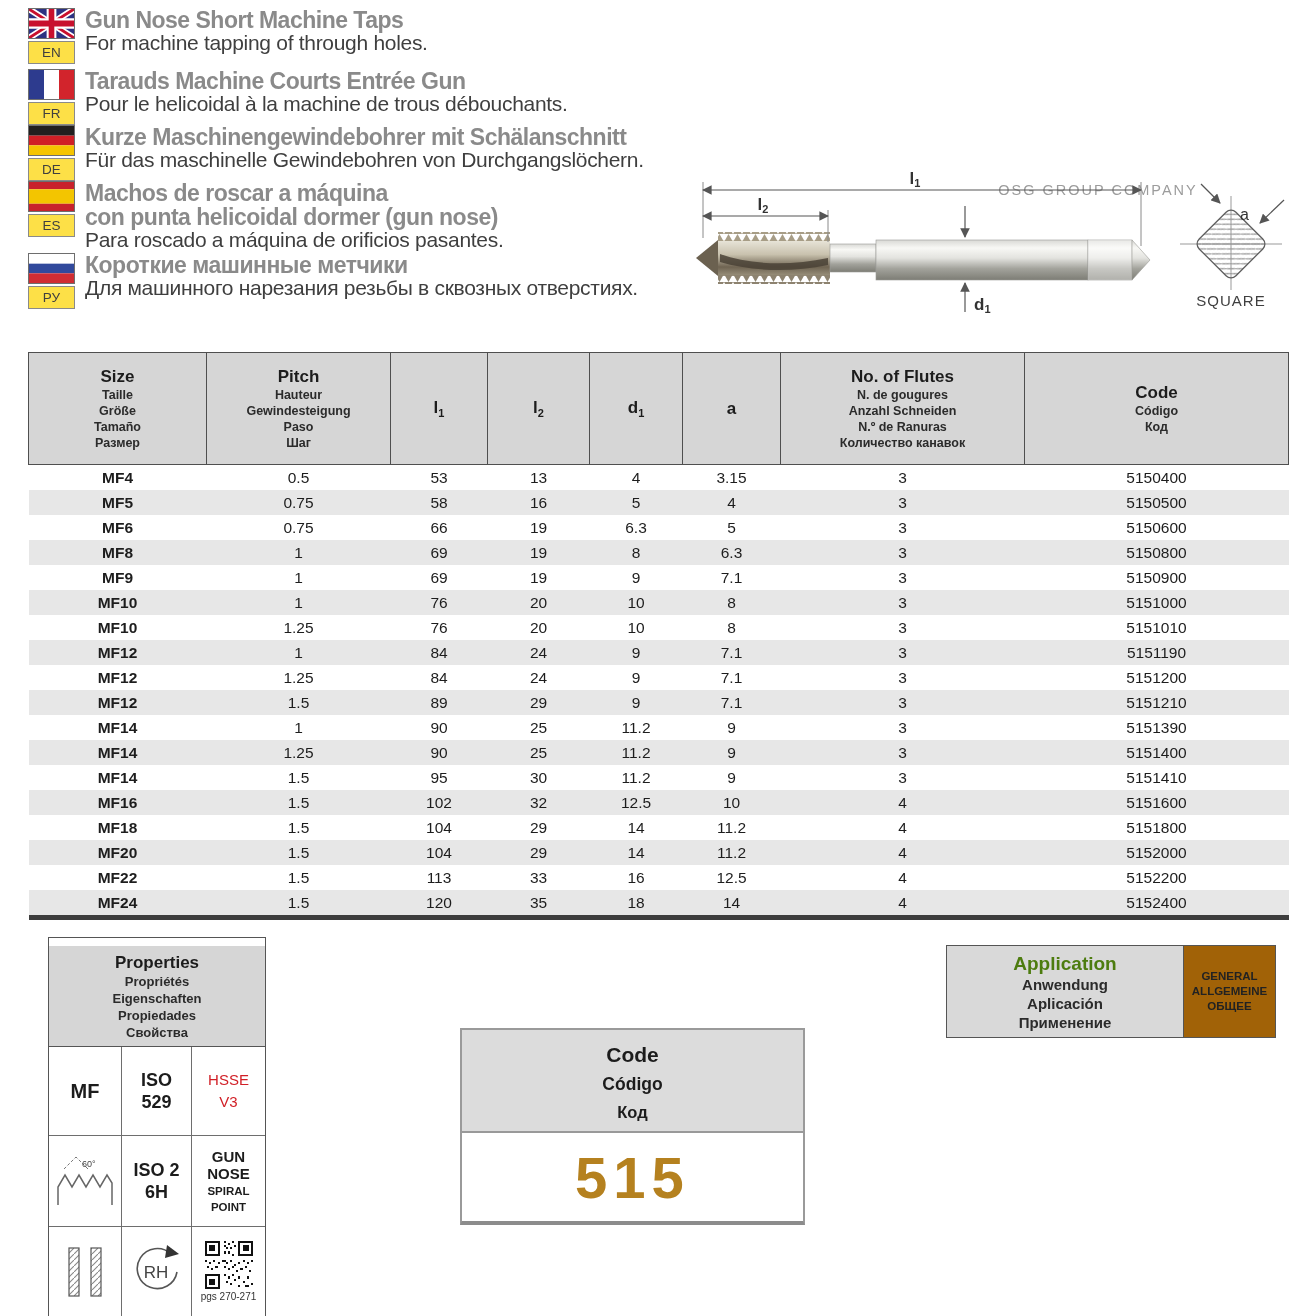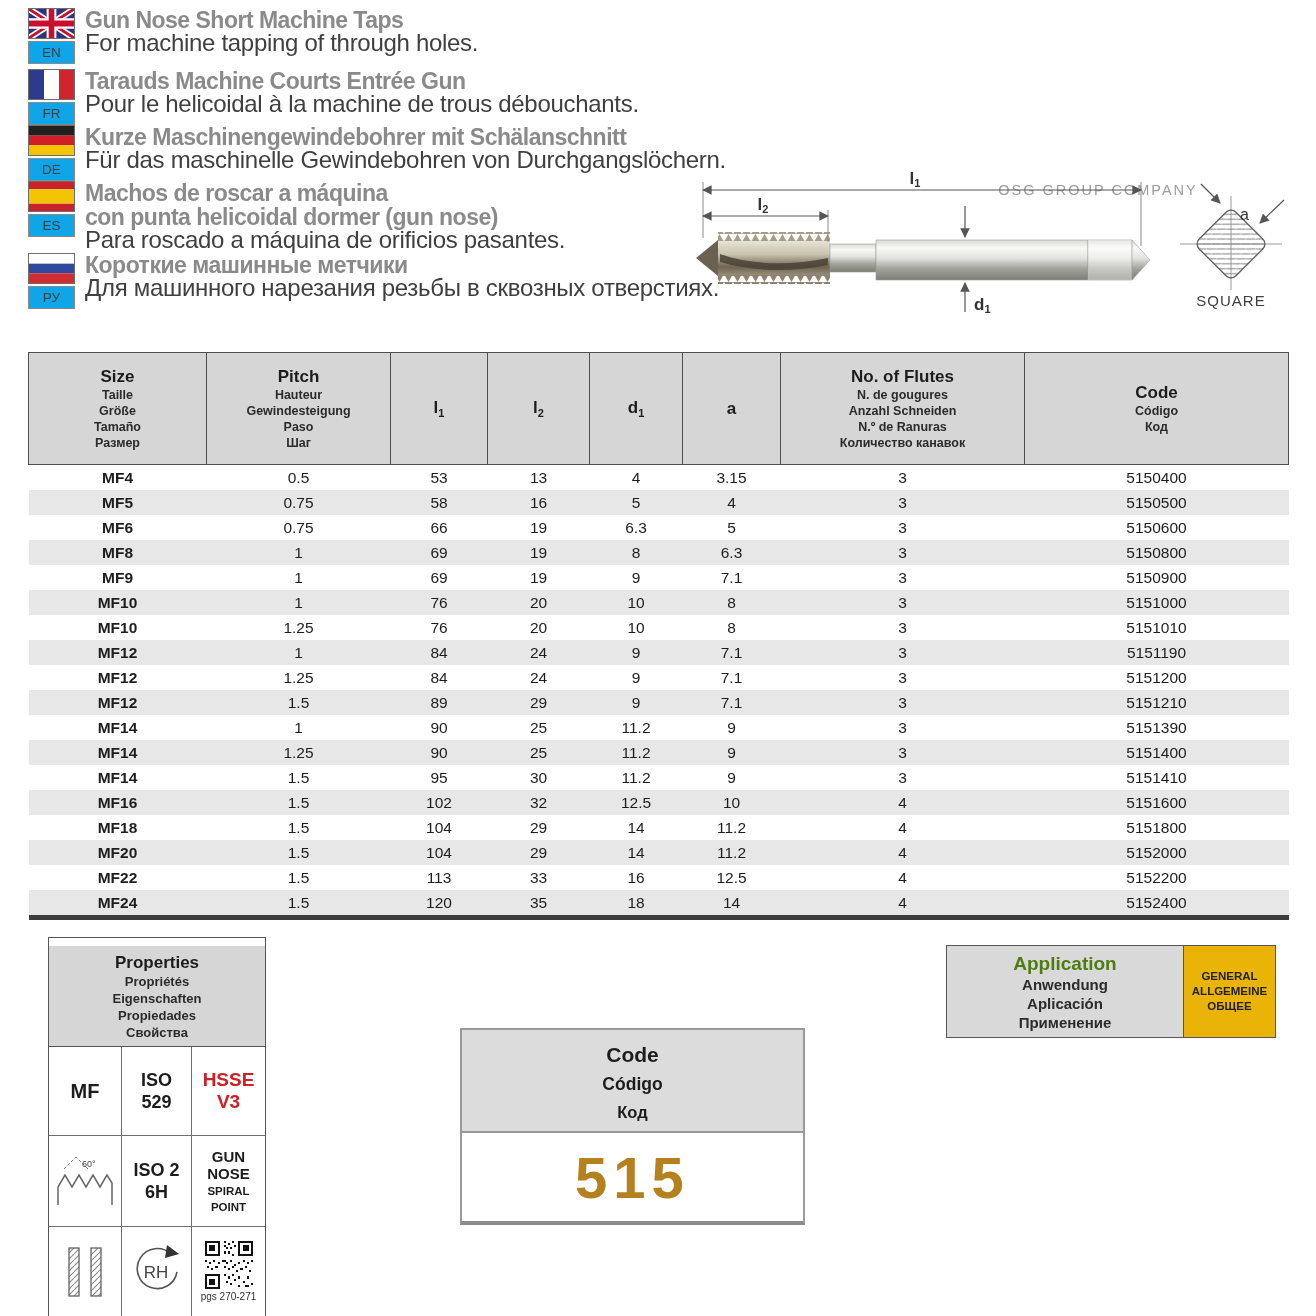--- a/index.html
+++ b/index.html
@@ -4,25 +4,25 @@
 <style>
   html,body{margin:0;padding:0;background:#fff;}
   .page{position:relative;width:1316px;height:1316px;background:#ffffff;
         font-family:"Liberation Sans", sans-serif;overflow:hidden;color:#222;}
 
   
   .lang-block{position:absolute;left:28px;display:flex;gap:10px;}
   .flag-col{width:47px;flex:0 0 47px;}
   .flag{width:47px;height:31px;border:1px solid #6e6e6e;box-sizing:border-box;display:block;background:#fff;}
   .flag svg{display:block;width:100%;height:100%;}
-  .flag-label{width:47px;height:23px;margin-top:2px;background:#0ea5e9;border:1px solid #8a8a8a;
+  .flag-label{width:47px;height:23px;margin-top:2px;background:#fde047;border:1px solid #8a8a8a;
       box-sizing:border-box;font-size:13.5px;color:#3f3f3f;display:flex;align-items:center;justify-content:center;}
   .lang-text{padding-top:0;}
   .lang-title{font-weight:bold;font-size:23px;line-height:24px;color:#8a8a8a;letter-spacing:-0.5px;white-space:nowrap;}
-  .lang-sub{font-size:24px;line-height:22px;color:#3f3f3f;letter-spacing:-0.3px;white-space:nowrap;}
+  .lang-sub{font-size:21px;line-height:22px;color:#3f3f3f;letter-spacing:-0.3px;white-space:nowrap;}
 
   
   .somta-logo{position:absolute;left:1000px;top:56px;width:196px;height:120px;}
   .osg{position:absolute;left:998px;top:182px;width:200px;text-align:center;color:#9c9c9c;
        font-size:14.5px;letter-spacing:2px;white-space:nowrap;}
 
   
   .tap-drawing{position:absolute;left:688px;top:170px;width:474px;height:152px;}
   .square-diagram{position:absolute;left:1178px;top:178px;width:122px;height:134px;}
 
@@ -44,42 +44,42 @@
   .props-head{background:#d6d6d6;border-bottom:1.5px solid #555;height:101px;text-align:center;padding-top:7px;box-sizing:border-box;margin-top:8px;}
   .props-head .l0{font-size:17px;font-weight:bold;line-height:20px;color:#1c1c1c;}
   .props-head .ls{font-size:13px;font-weight:bold;line-height:17px;color:#2b2b2b;}
   .props-grid{display:grid;grid-template-columns:73px 70px 1fr;grid-template-rows:89px 91px 89px;}
   .pcell{border-right:1px solid #6e6e6e;border-bottom:1px solid #6e6e6e;display:flex;flex-direction:column;
          align-items:center;justify-content:center;text-align:center;box-sizing:border-box;background:#fff;}
   .pcell:nth-child(3n){border-right:none;}
   .pcell:nth-child(n+7){border-bottom:none;}
   .p-big{font-size:20px;font-weight:bold;color:#1c1c1c;line-height:22px;}
   .p-med{font-size:18px;font-weight:bold;color:#1c1c1c;line-height:22px;}
-  .p-red{font-size:19px;font-weight:bold;color:#d11f26;line-height:22px;}
+  .p-red{font-size:15px;font-weight:normal;color:#d11f26;line-height:22px;}
   .p-gun{font-size:15px;font-weight:bold;color:#1c1c1c;line-height:17px;}
   .p-spiral{font-size:11.5px;font-weight:bold;color:#1c1c1c;line-height:13px;margin-top:3px;}
   .p-qr-caption{font-size:10px;color:#333;margin-top:2px;}
 
   
   .code-box{position:absolute;left:460px;top:1028px;width:345px;border:2px solid #9a9a9a;border-bottom:4px solid #8c8c8c;
             background:#fff;box-sizing:border-box;}
   .code-head{background:#dcdcdc;border-bottom:2px solid #999;height:103px;text-align:center;padding-top:10px;box-sizing:border-box;}
   .code-head .c0{font-size:21px;font-weight:bold;color:#1c1c1c;line-height:30px;}
   .code-head .c1{font-size:17.5px;font-weight:bold;color:#1c1c1c;line-height:29px;}
   .code-head .c2{font-size:16.5px;font-weight:bold;color:#1c1c1c;line-height:27px;}
   .code-value{height:88px;display:flex;align-items:center;justify-content:center;
               font-size:58px;font-weight:bold;color:#b5811f;letter-spacing:6px;}
 
   
   .app-box{position:absolute;left:946px;top:945px;display:flex;}
   .app-gray{width:238px;height:93px;background:#d9d9d9;border:1.5px solid #555;box-sizing:border-box;
             display:flex;flex-direction:column;align-items:center;justify-content:center;text-align:center;}
   .app-gray .a0{font-size:19px;font-weight:bold;line-height:23px;color:#4d7c0f;}
   .app-gray .a1{font-size:15px;font-weight:bold;line-height:19px;color:#2b2b2b;}
-  .app-white{width:92px;height:93px;background:#eab308;border:1.5px solid #555;border-left:none;box-sizing:border-box;
+  .app-white{width:92px;height:93px;background:#a16207;border:1.5px solid #555;border-left:none;box-sizing:border-box;
              display:flex;flex-direction:column;align-items:center;justify-content:center;text-align:center;}
   .app-white div{font-size:11.5px;font-weight:bold;line-height:15px;color:#222;}
 </style>
 </head>
 <body>
 
 <div class="page">
 
   <div class="lang-block" style="top:8px">
     <div class="flag-col">

